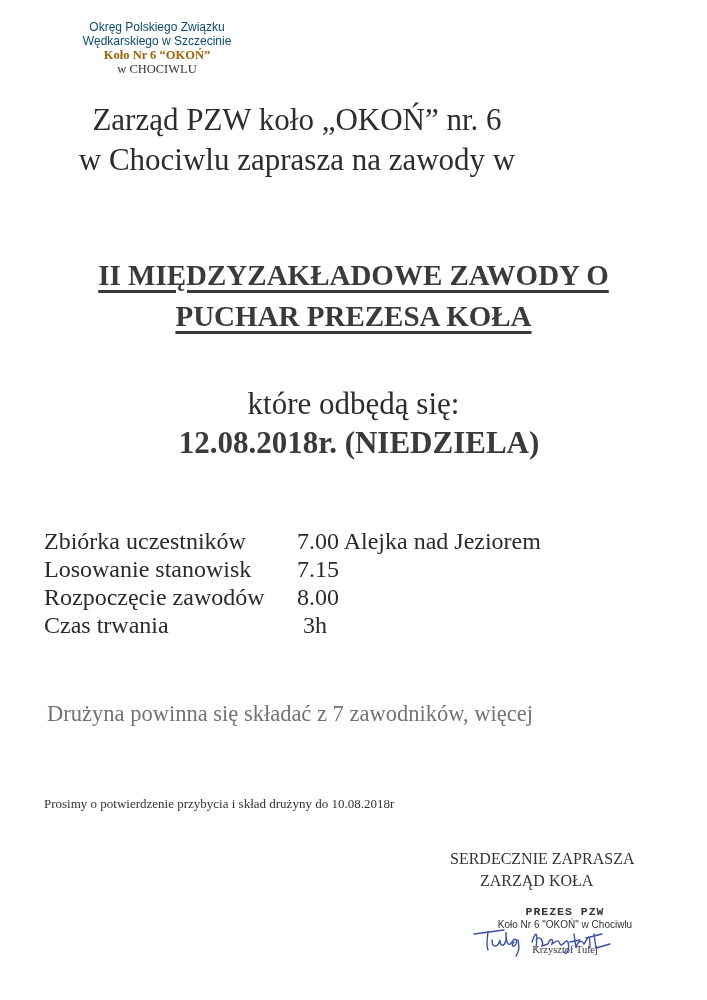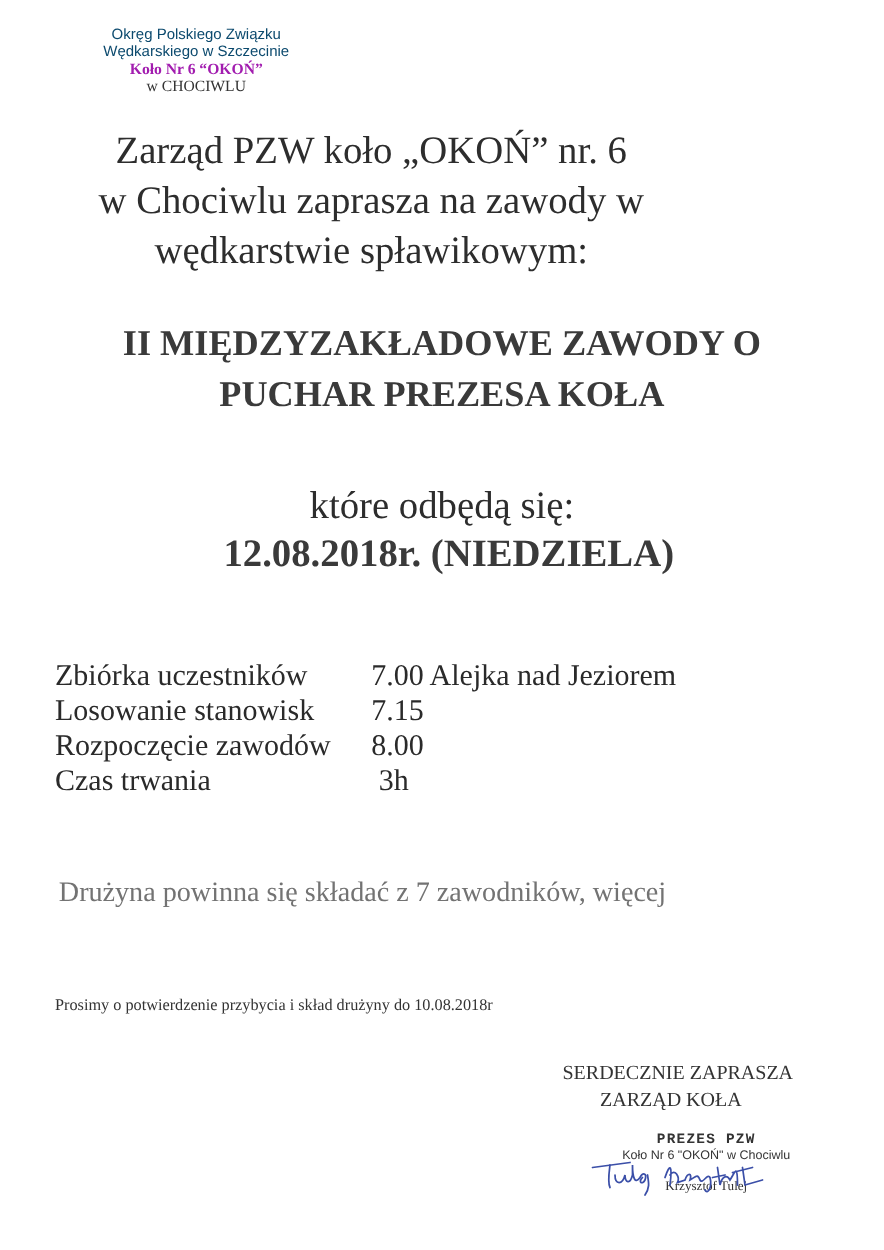--- a/index.html
+++ b/index.html
@@ -1,24 +1,24 @@
 <!DOCTYPE html>
 <html><head>
 <meta charset="utf-8">
 <style>
   html, body { margin:0; padding:0; background:#ffffff; }
   body { width:707px; height:1000px; position:relative; overflow:hidden; color:#2a2a2a; font-family:"Liberation Serif", serif; }
   .abs { position:absolute; }
   .stamp { left:62px; top:20px; width:190px; text-align:center; line-height:14px; }
   .stamp .l1, .stamp .l2 { font-family:"Liberation Sans", sans-serif; font-size:12px; color:#0c4a6e; }
-  .stamp .l3 { font-family:"Liberation Serif", serif; font-weight:bold; font-size:12.5px; color:#a21caf; }
+  .stamp .l3 { font-family:"Liberation Serif", serif; font-weight:bold; font-size:12.5px; color:#a16207; }
   .stamp .l4 { font-family:"Liberation Serif", serif; font-size:12.5px; color:#333; }
   .intro { left:0; width:594px; top:100px; text-align:center; font-size:31px; line-height:40px; color:#2d2d2d; }
   .title { left:0; width:707px; top:255px; text-align:center; font-size:29px; line-height:41px; font-weight:bold; color:#3a3a3a; }
-  .title span { text-decoration-thickness:3px; text-underline-offset:5px; }
+  .title span { text-decoration:underline; text-decoration-thickness:3px; text-underline-offset:5px; }
   .when { left:0; width:707px; top:384px; text-align:center; font-size:31px; line-height:39px; color:#2d2d2d; }
   .when .date { font-weight:bold; color:#3a3a3a;padding-left:11px; }
   .sched { left:44px; top:527px; font-size:24px; line-height:28px; color:#2a2a2a; }
   .sched .row { display:flex; }
   .sched .lbl { width:253px; }
   .team { left:0; width:580px; top:700px; text-align:center; font-size:22.5px; line-height:28px; color:#737373; }
   .confirm { left:44px; top:782px; font-size:13px; color:#333;margin-top:14px; }
   .closing { left:450px; top:848px; font-size:16px; line-height:22px; color:#333; }
   .closing .c2 { padding-left:30px; }
   .pstamp { left:480px; top:905px; width:170px; text-align:center; line-height:13px; }
@@ -33,21 +33,20 @@
 <div class="abs stamp">
   <div class="l1">Okręg Polskiego Związku</div>
   <div class="l2">Wędkarskiego w Szczecinie</div>
   <div class="l3">Koło Nr 6 “OKOŃ”</div>
   <div class="l4">w CHOCIWLU</div>
 </div>
 
 <div class="abs intro">
   <div>Zarząd PZW koło „OKOŃ” nr. 6</div>
   <div>w Chociwlu zaprasza na zawody w</div>
-  <div>wędkarstwie spławikowym:</div>
 </div>
 
 <div class="abs title">
   <div><span> II MIĘDZYZAKŁADOWE ZAWODY O</span></div>
   <div><span>PUCHAR PREZESA KOŁA</span></div>
 </div>
 
 <div class="abs when">
   <div>które odbędą się:</div>
   <div class="date">12.08.2018r. (NIEDZIELA)</div>

